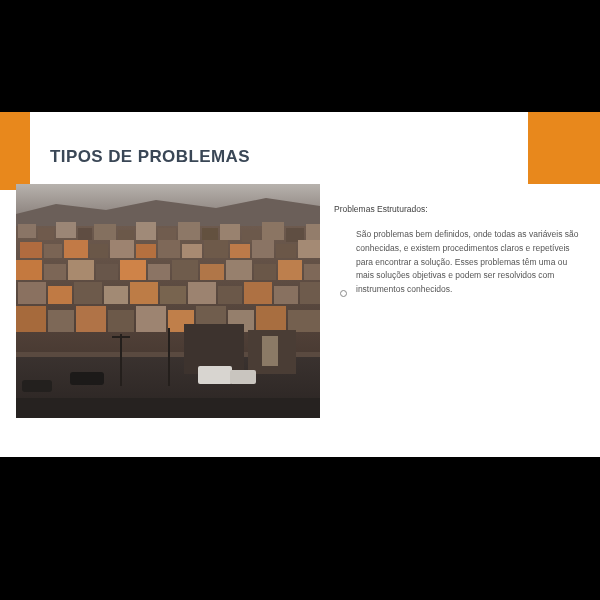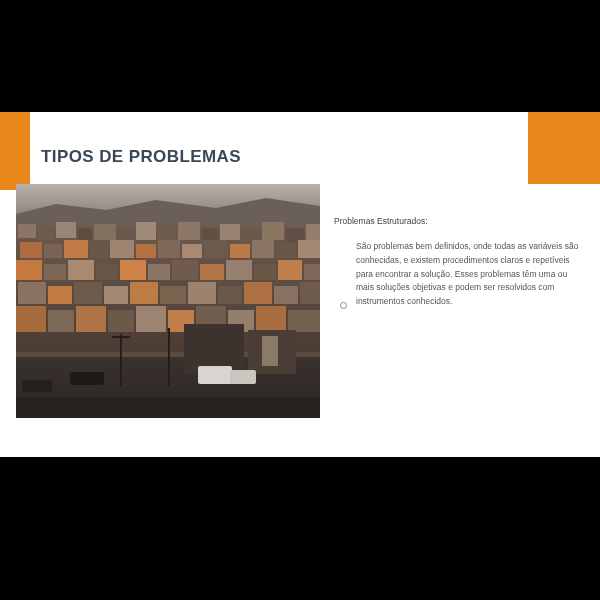--- a/index.html
+++ b/index.html
@@ -45,21 +45,21 @@
     position: absolute;
     right: 0;
     top: 0;
     width: 72px;
     height: 72px;
     background: #e8881c;
   }
 
   .slide-title {
     position: absolute;
-    left: 41px;
+    left: 50px;
     top: 35px;
     font-size: 17px;
     font-weight: bold;
     letter-spacing: 0.4px;
     color: #3a4756;
     font-family: "Liberation Sans", sans-serif;
   }
 
   
   .photo {
@@ -77,21 +77,21 @@
   .text-col {
     position: absolute;
     left: 334px;
     top: 92px;
     width: 250px;
   }
 
   .lead {
     font-size: 8.5px;
     color: #3f3f3f;
-    margin: 12px 0 14px 0;
+    margin: 0 0 14px 0;
     font-family: "Liberation Sans", sans-serif;
   }
 
   .bullet-row {
     display: flex;
     align-items: flex-end;
     gap: 9px;
     padding-left: 6px;
   }
 

